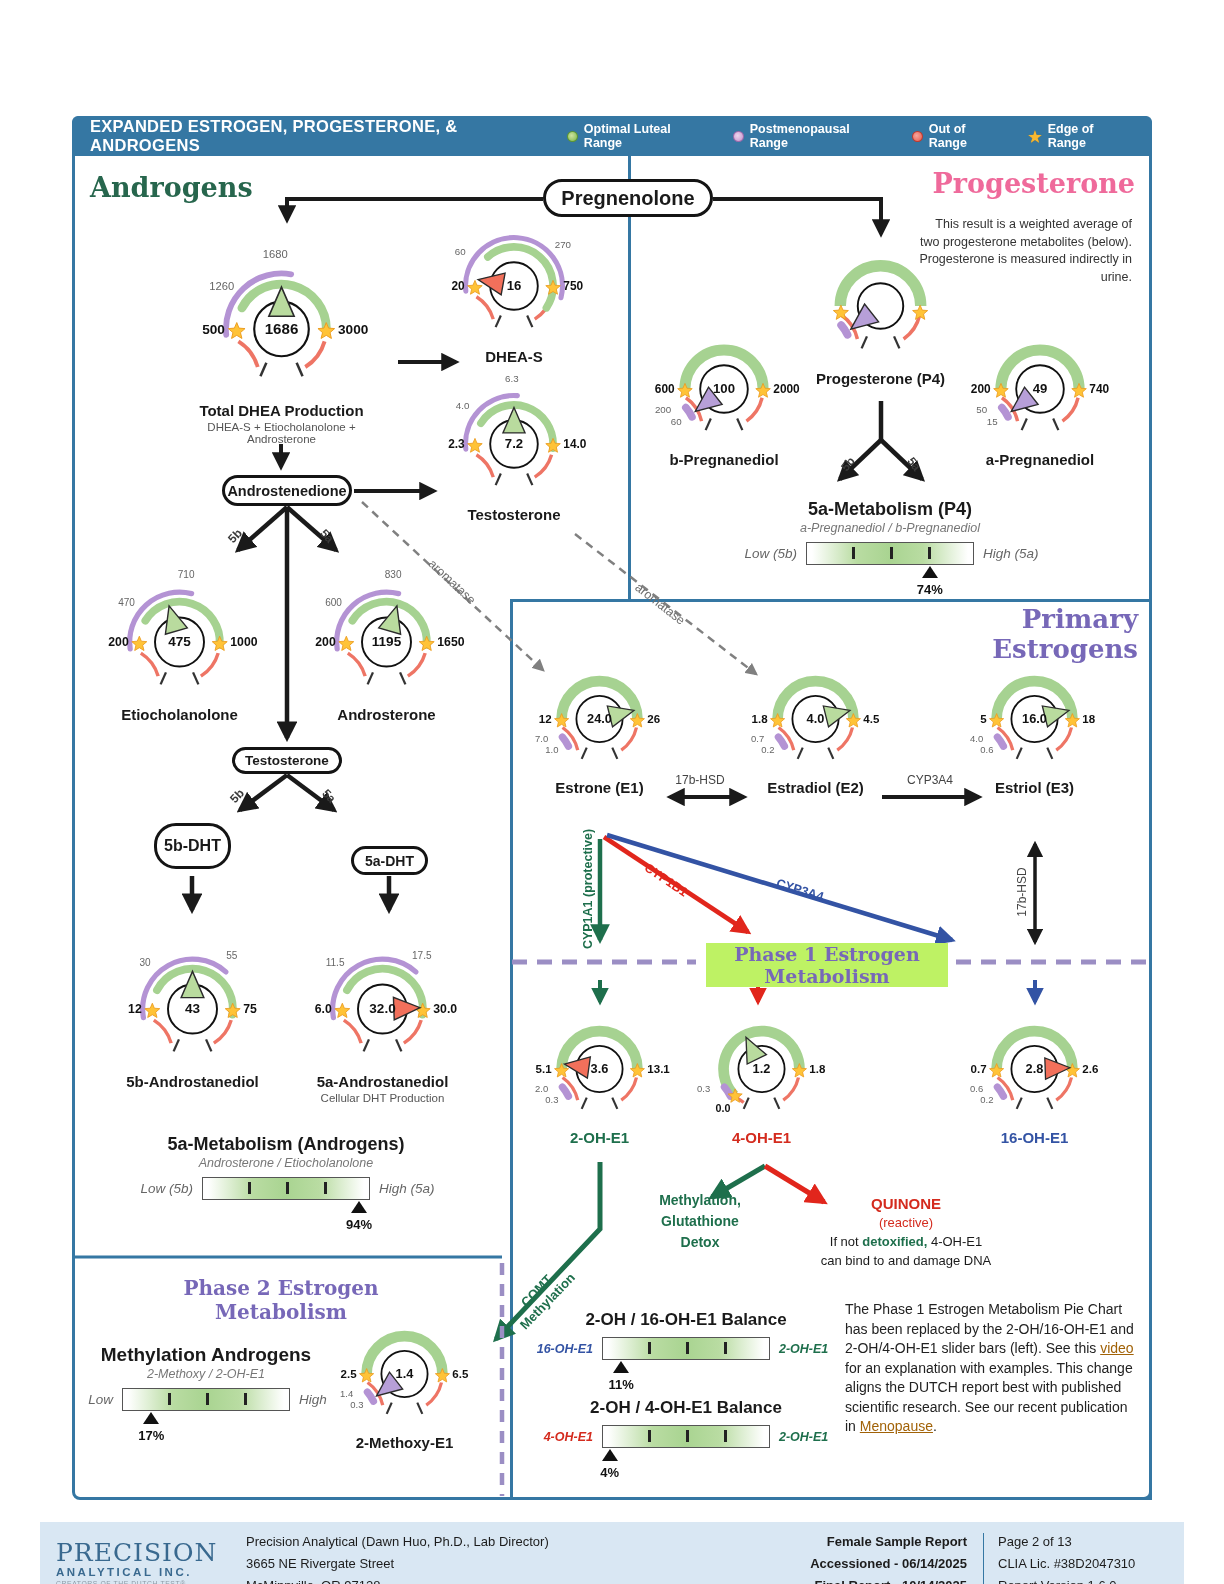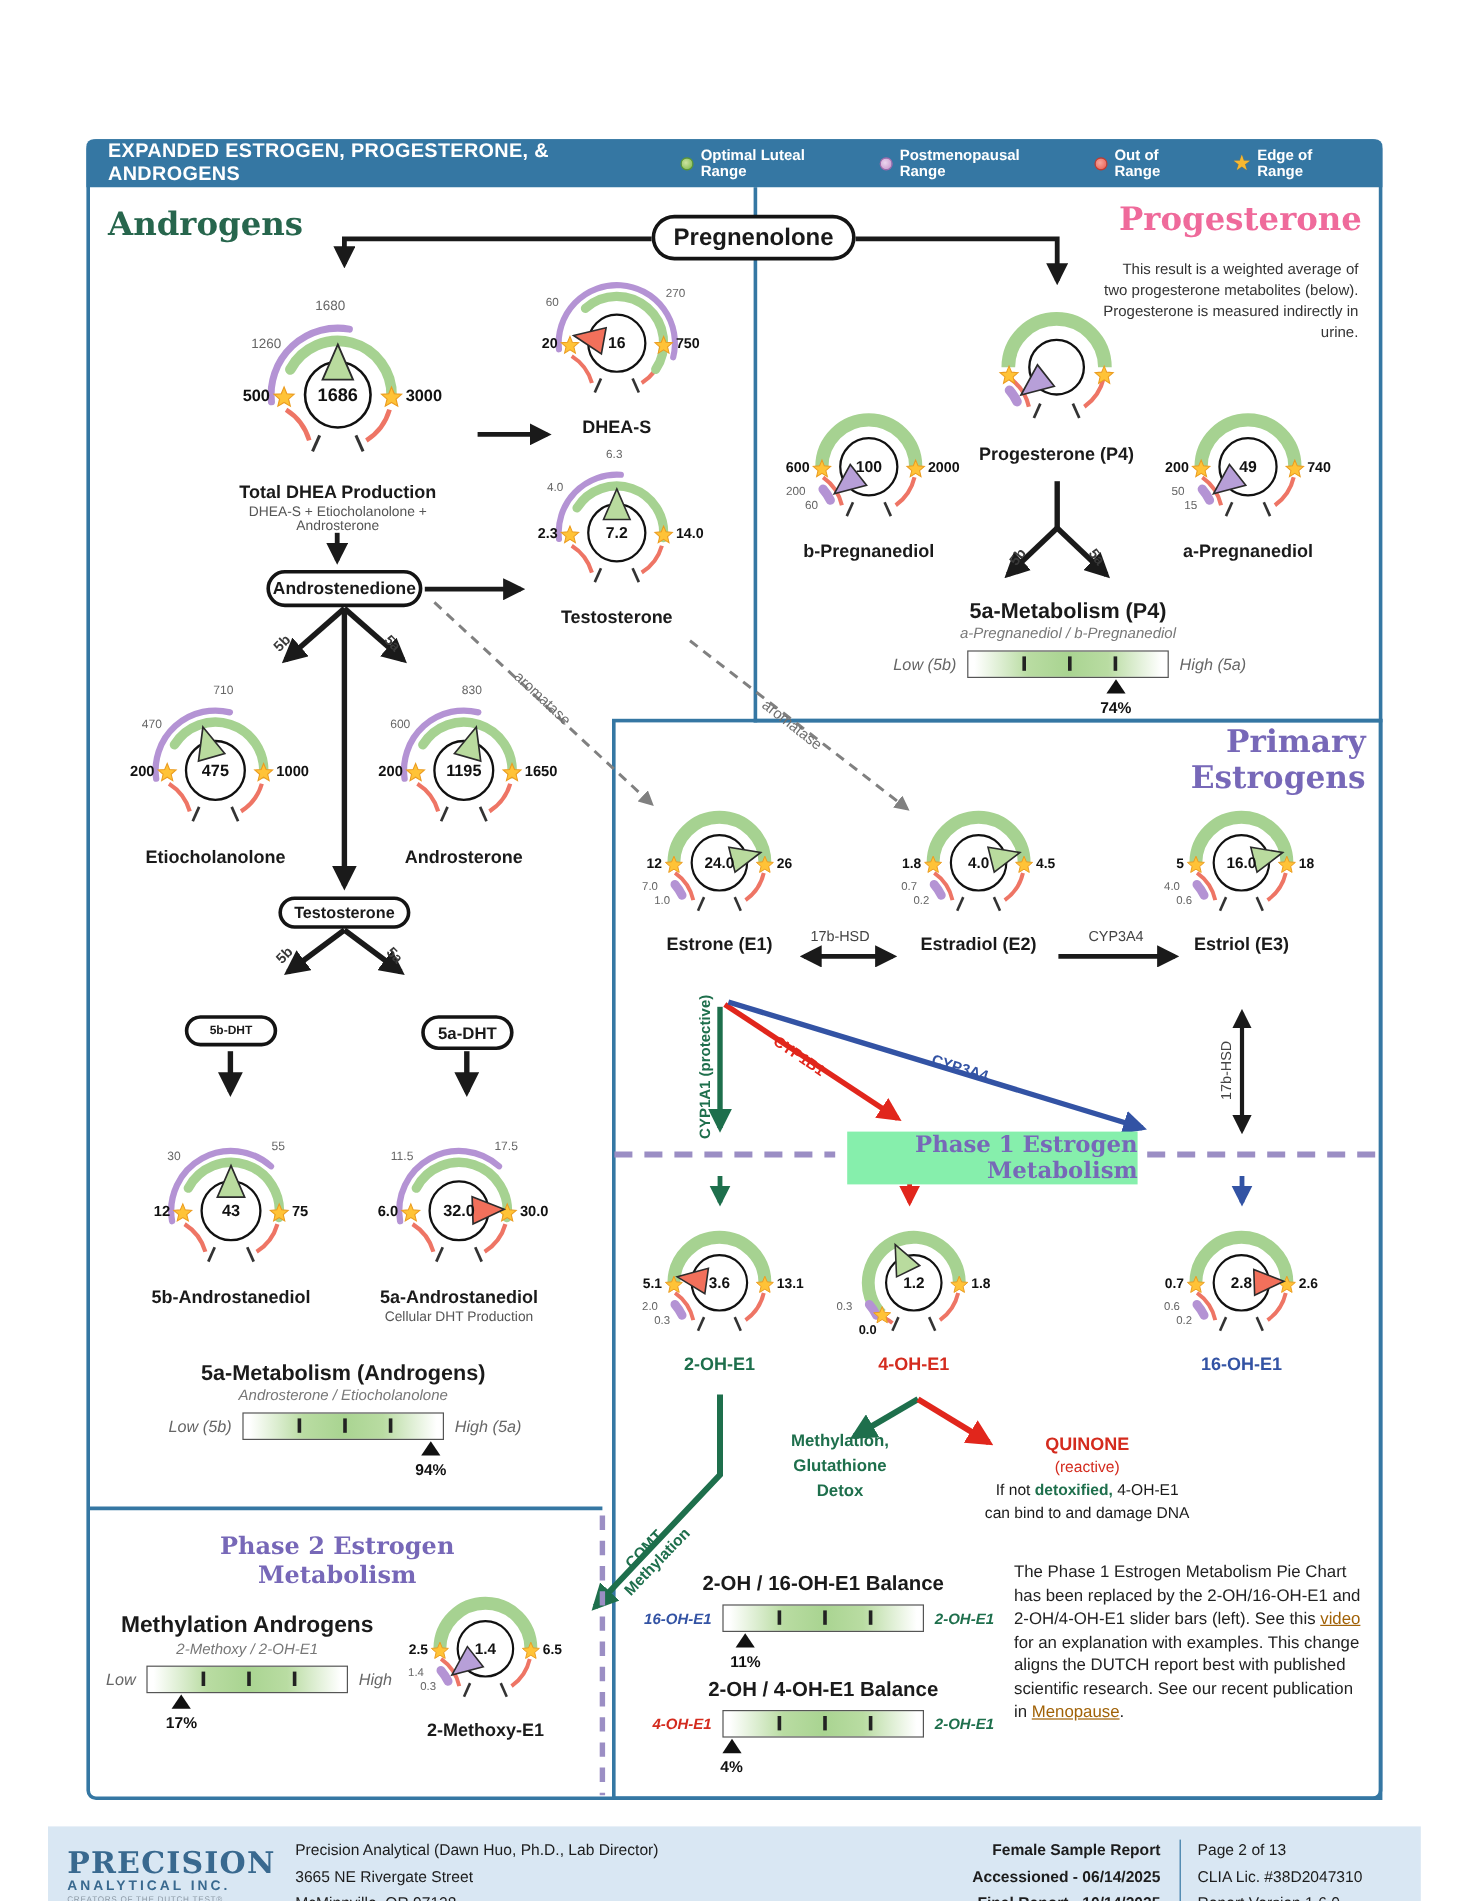--- a/index.html
+++ b/index.html
@@ -19,21 +19,21 @@
   .dot-r{background:radial-gradient(circle at 40% 40%,#f7a69d,#e8584a);border:1.5px solid #c03a2e;}
   .star-ic{color:#f8b830;font-size:15px;line-height:1;text-shadow:0 0 1px #c8860a;}
   .panel{border:3px solid #3577a3;box-sizing:border-box;background:transparent;}
   .pp{left:628px;top:112px;width:524px;height:446px;border-width:0 0 3px 3px;}
   .pe{left:510px;top:555px;width:642px;height:901px;}
   
   .serif{font-family:"DejaVu Serif",serif;font-weight:bold;}
   .h-andro{left:90px;top:128px;font-size:27px;color:#27664d;}
   .h-prog{left:930px;top:124px;width:205px;text-align:right;font-size:27px;color:#ef6a9b;}
   .h-prim{left:878px;top:560px;width:260px;text-align:right;font-size:26px;color:#7768b8;}
-  .h-ph1{left:706px;top:899px;width:242px;text-align:right;font-size:19px;color:#7768b8;background:#86efac;z-index:6;}
+  .h-ph1{left:706px;top:899px;width:242px;text-align:center;font-size:19px;color:#7768b8;background:#bef264;z-index:6;}
   .h-ph2{left:120px;top:1232px;width:322px;text-align:center;font-size:20px;color:#7768b8;}
   .prog-note{left:918px;top:172px;width:214px;text-align:right;font-size:12.5px;line-height:17.5px;color:#333;}
   
   .pill{display:flex;align-items:center;justify-content:center;border:3.5px solid #141414;border-radius:22px;
         background:#fff;font-weight:bold;z-index:7;box-sizing:border-box;}
   
   .gauge{z-index:4;}
   .gauge svg{display:block;width:100%;overflow:visible;font-family:"Liberation Sans",sans-serif;}
   .gauge-label{text-align:center;font-weight:bold;font-size:15px;margin-top:-12px;}
   .gauge-sub{text-align:center;font-size:11.5px;color:#555;margin-top:2px;}
@@ -64,21 +64,21 @@
   .quin{left:818px;top:1150px;width:176px;text-align:center;font-size:13px;line-height:19px;}
   .quin .q1{color:#d42b1e;font-weight:bold;font-size:15px;}
   .quin .q2{color:#d42b1e;font-size:13px;}
   .quin .g{color:#1e6f4c;font-weight:bold;}
   
   .para{left:845px;top:1256px;width:294px;font-size:14px;line-height:19.5px;color:#222;}
   .para a{color:#a16207;}
   
   .footer{left:40px;top:1478px;width:1144px;height:84px;background:#d9e7f3;display:flex;align-items:center;box-sizing:border-box;padding:0 16px;z-index:3;}
   .f-logo{width:190px;line-height:1;}
-  .f-l1{font-family:"DejaVu Serif",serif;font-weight:bold;font-size:25px;color:#39698f;letter-spacing:1px;}
+  .f-l1{font-family:"DejaVu Serif",serif;font-weight:normal;font-size:25px;color:#39698f;letter-spacing:1px;}
   .f-l2{font-size:11.5px;color:#39698f;letter-spacing:2.5px;font-weight:bold;margin-top:2px;}
   .f-l3{font-size:6.8px;color:#8d9aa6;letter-spacing:.6px;margin-top:3px;}
   .f-addr{font-size:13px;line-height:22px;color:#1c1c1c;}
   .f-meta{margin-left:auto;text-align:right;font-size:13px;line-height:22px;color:#1c1c1c;font-weight:bold;}
   .f-div{width:0;border-left:1.5px solid #3577a3;height:62px;margin:0 14px 0 16px;}
   .f-right{font-size:13px;line-height:22px;color:#1c1c1c;width:170px;}
   svg.overlay{position:absolute;left:0;top:0;width:1224px;height:1584px;z-index:5;pointer-events:none;}
 </style>
 </head>
 <body>
@@ -174,21 +174,21 @@
     <path d="M512 918 L696 918" fill="none" stroke="#9b8ec4" stroke-width="5" stroke-dasharray="15 10"></path>
     <path d="M956 918 L1149 918" fill="none" stroke="#9b8ec4" stroke-width="5" stroke-dasharray="15 10"></path>
     <path d="M502 1219 L502 1452" fill="none" stroke="#9b8ec4" stroke-width="4.5" stroke-dasharray="12 9"></path>
 
     <path d="M75 1213 L502 1213" fill="none" stroke="#3577a3" stroke-width="3"></path>
   </svg>
 
   <div class="abs pill" style="left:543px;top:135px;width:170px;height:38px;font-size:20px;">Pregnenolone</div>
   <div class="abs pill" style="left:222px;top:431px;width:130px;height:31px;font-size:14.5px;">Androstenedione</div>
   <div class="abs pill" style="left:232px;top:703px;width:110px;height:27px;font-size:13.5px;border-width:3px;">Testosterone</div>
-  <div class="abs pill" style="left:154px;top:802px;width:77px;height:26px;font-size:10px;">5b-DHT</div>
+  <div class="abs pill" style="left:154px;top:779px;width:77px;height:46px;font-size:16px;">5b-DHT</div>
   <div class="abs pill" style="left:351px;top:802px;width:77px;height:29px;font-size:14px;">5a-DHT</div>
 
   <div class="rl" style="left:235px;top:492px;transform:translate(-50%,-50%) rotate(-46deg);">5b</div>
   <div class="rl" style="left:327px;top:492px;transform:translate(-50%,-50%) rotate(46deg);">5a</div>
   <div class="rl" style="left:237px;top:752px;transform:translate(-50%,-50%) rotate(-46deg);">5b</div>
   <div class="rl" style="left:329px;top:752px;transform:translate(-50%,-50%) rotate(46deg);">5a</div>
   <div class="rl" style="left:848px;top:420px;transform:translate(-50%,-50%) rotate(-52deg);">5b</div>
   <div class="rl" style="left:914px;top:420px;transform:translate(-50%,-50%) rotate(52deg);">5a</div>
   <div class="rl gray" style="left:452px;top:538px;transform:translate(-50%,-50%) rotate(43deg);">aromatase</div>
   <div class="rl gray" style="left:660px;top:560px;transform:translate(-50%,-50%) rotate(38deg);">aromatase</div>

